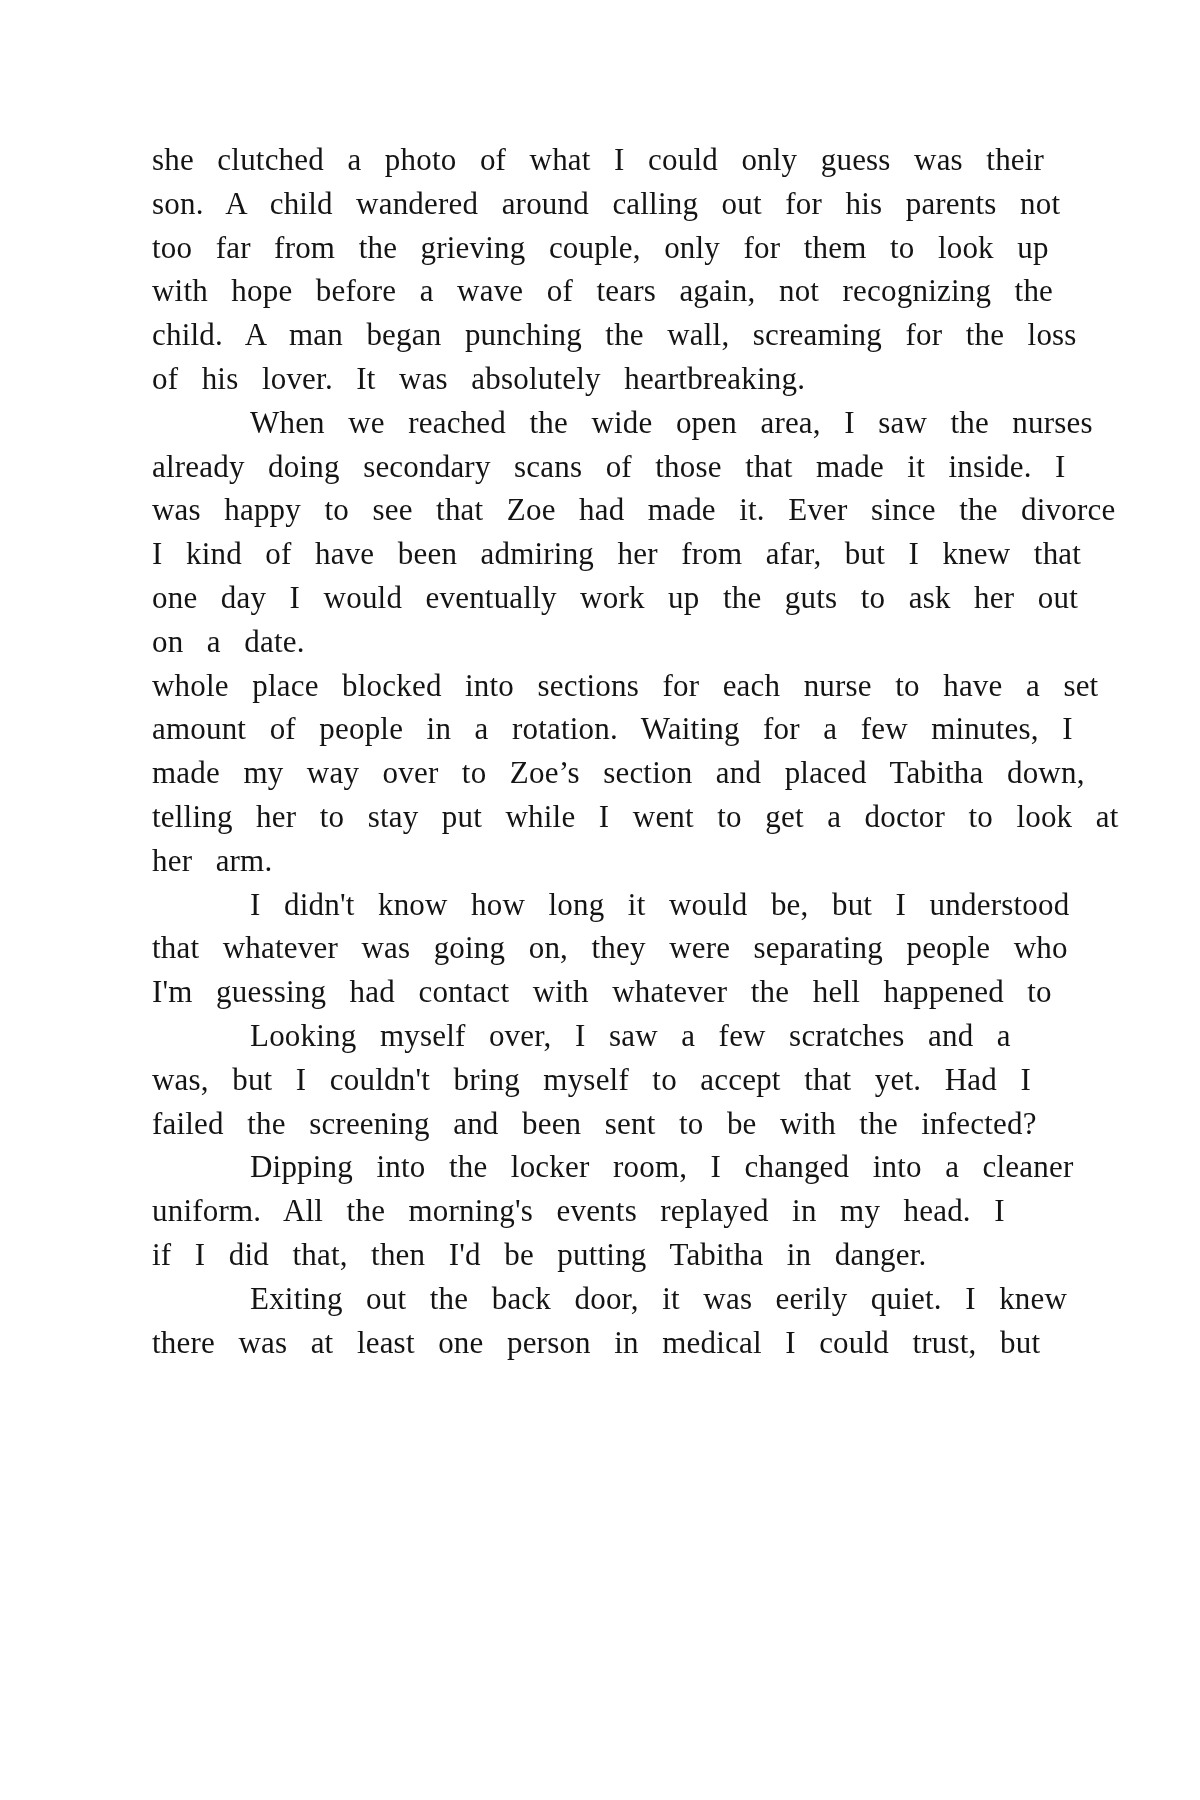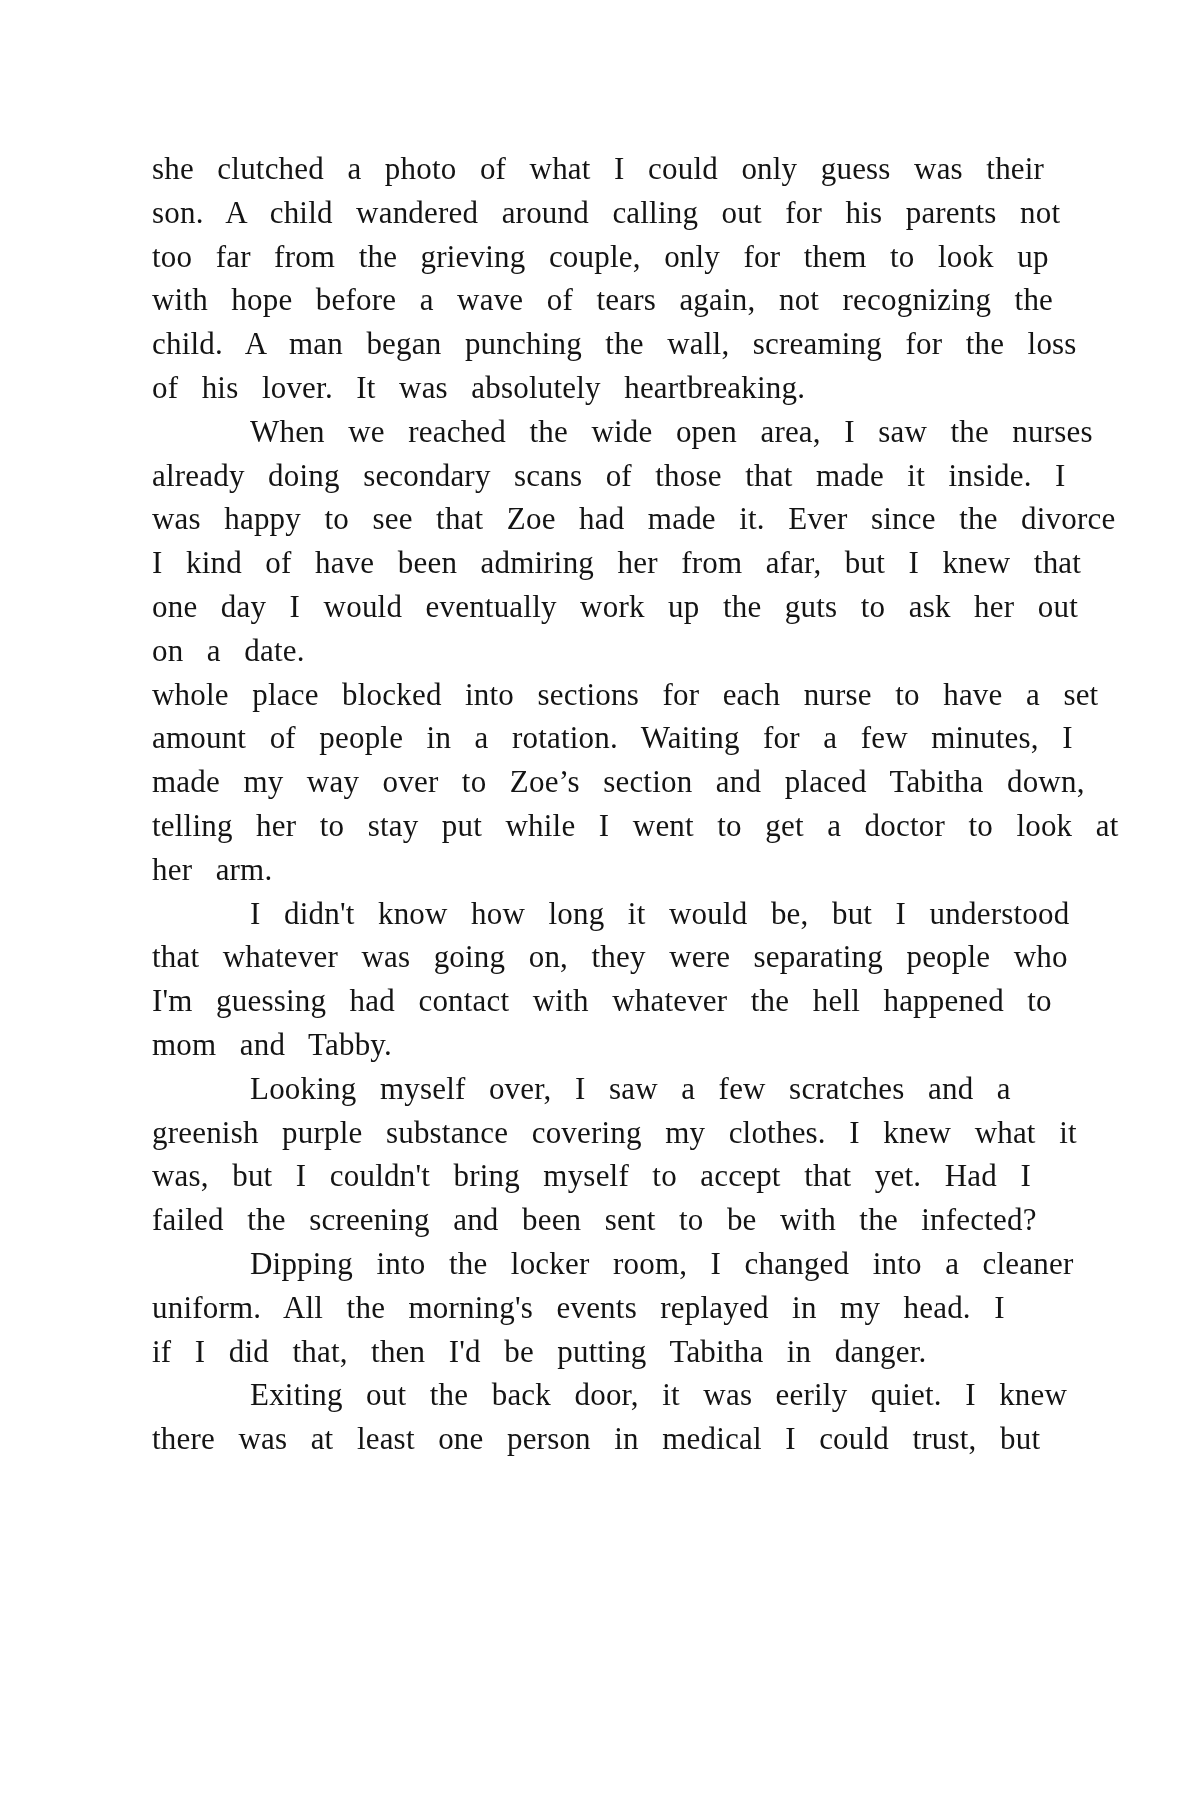--- a/index.html
+++ b/index.html
@@ -12,21 +12,21 @@
   }
   .page {
     position: relative;
     width: 1200px;
     height: 1800px;
     background: #ffffff;
   }
   .text-block {
     position: absolute;
     left: 152px;
-    top: 147px;
+    top: 138px;
     width: 905px;
   }
   .line {
     font-family: "Liberation Serif", serif;
     font-size: 31px;
     line-height: 43.8px;
     color: #141414;
     word-spacing: 0.5em;
     letter-spacing: 0.2px;
     white-space: pre;
@@ -56,23 +56,21 @@
       <div class="line"><span>one day I would eventually work up the guts to ask her out</span></div>
       <div class="line"><span>on a date.</span></div>
       <div class="line"><span>whole place blocked into sections for each nurse to have a set</span></div>
       <div class="line"><span>amount of people in a rotation. Waiting for a few minutes, I</span></div>
       <div class="line"><span>made my way over to Zoe’s section and placed Tabitha down,</span></div>
       <div class="line"><span>telling her to stay put while I went to get a doctor to look at</span></div>
       <div class="line"><span>her arm.</span></div>
       <div class="line indent"><span>I didn't know how long it would be, but I understood</span></div>
       <div class="line"><span>that whatever was going on, they were separating people who</span></div>
       <div class="line"><span>I'm guessing had contact with whatever the hell happened to</span></div>
-      <div class="line"><span>mom and Tabby.</span></div>
       <div class="line indent"><span>Looking myself over, I saw a few scratches and a</span></div>
-      <div class="line"><span>greenish purple substance covering my clothes. I knew what it</span></div>
       <div class="line"><span>was, but I couldn't bring myself to accept that yet. </span><span class="italic">Had I</span></div>
       <div class="line"><span class="italic">failed the screening and been sent to be with the infected?</span></div>
       <div class="line indent"><span>Dipping into the locker room, I changed into a cleaner</span></div>
       <div class="line"><span>uniform. All the morning's events replayed in my head. I</span></div>
       <div class="line"><span>if I did that, then I'd be putting Tabitha in danger.</span></div>
       <div class="line indent"><span>Exiting out the back door, it was eerily quiet. I knew</span></div>
       <div class="line"><span>there was at least one person in medical I could trust, but</span></div>
     </div>
 </div>
 

